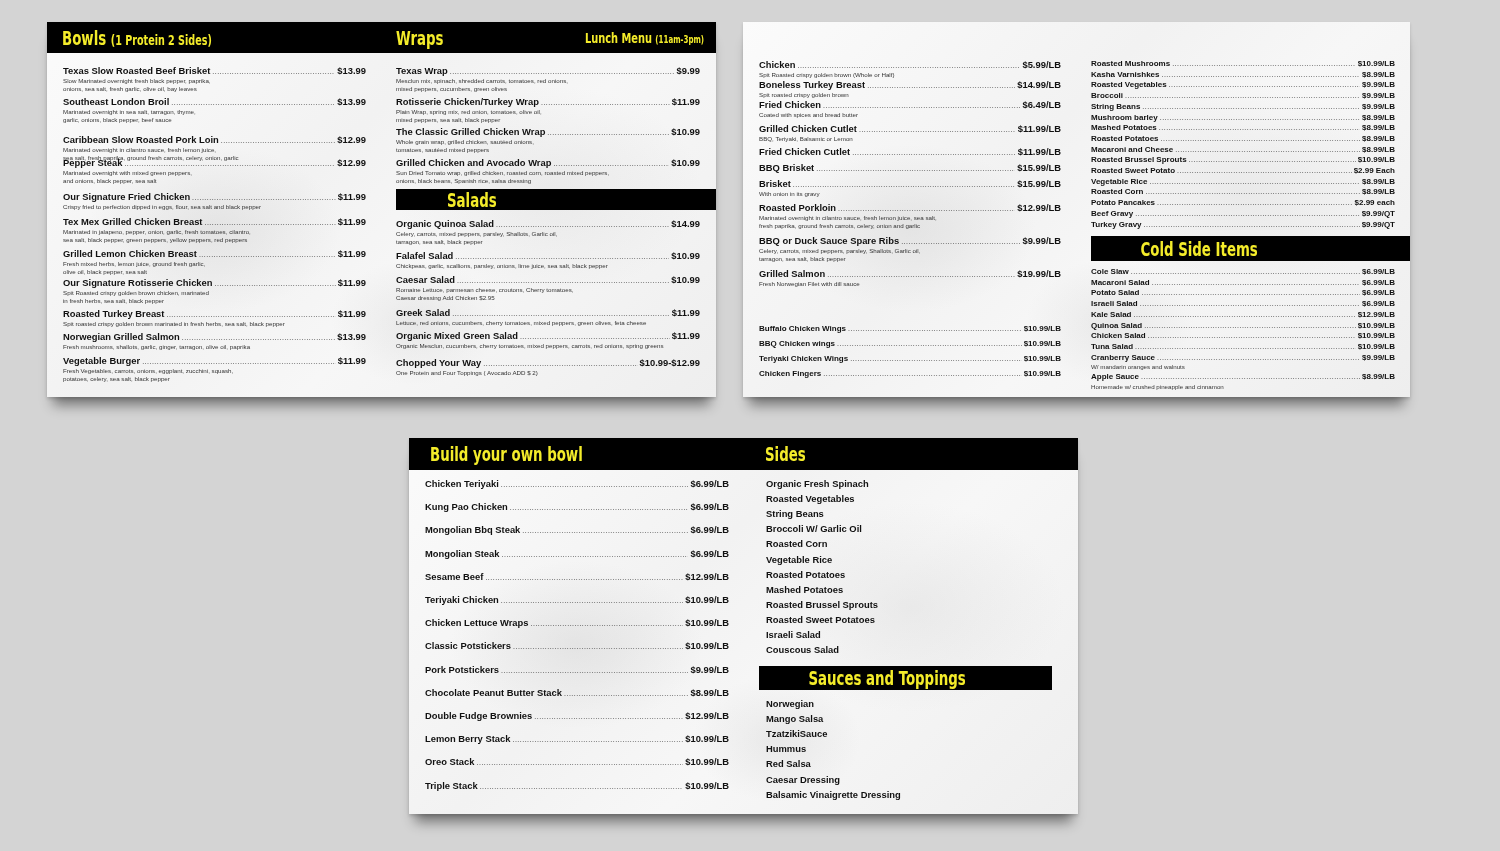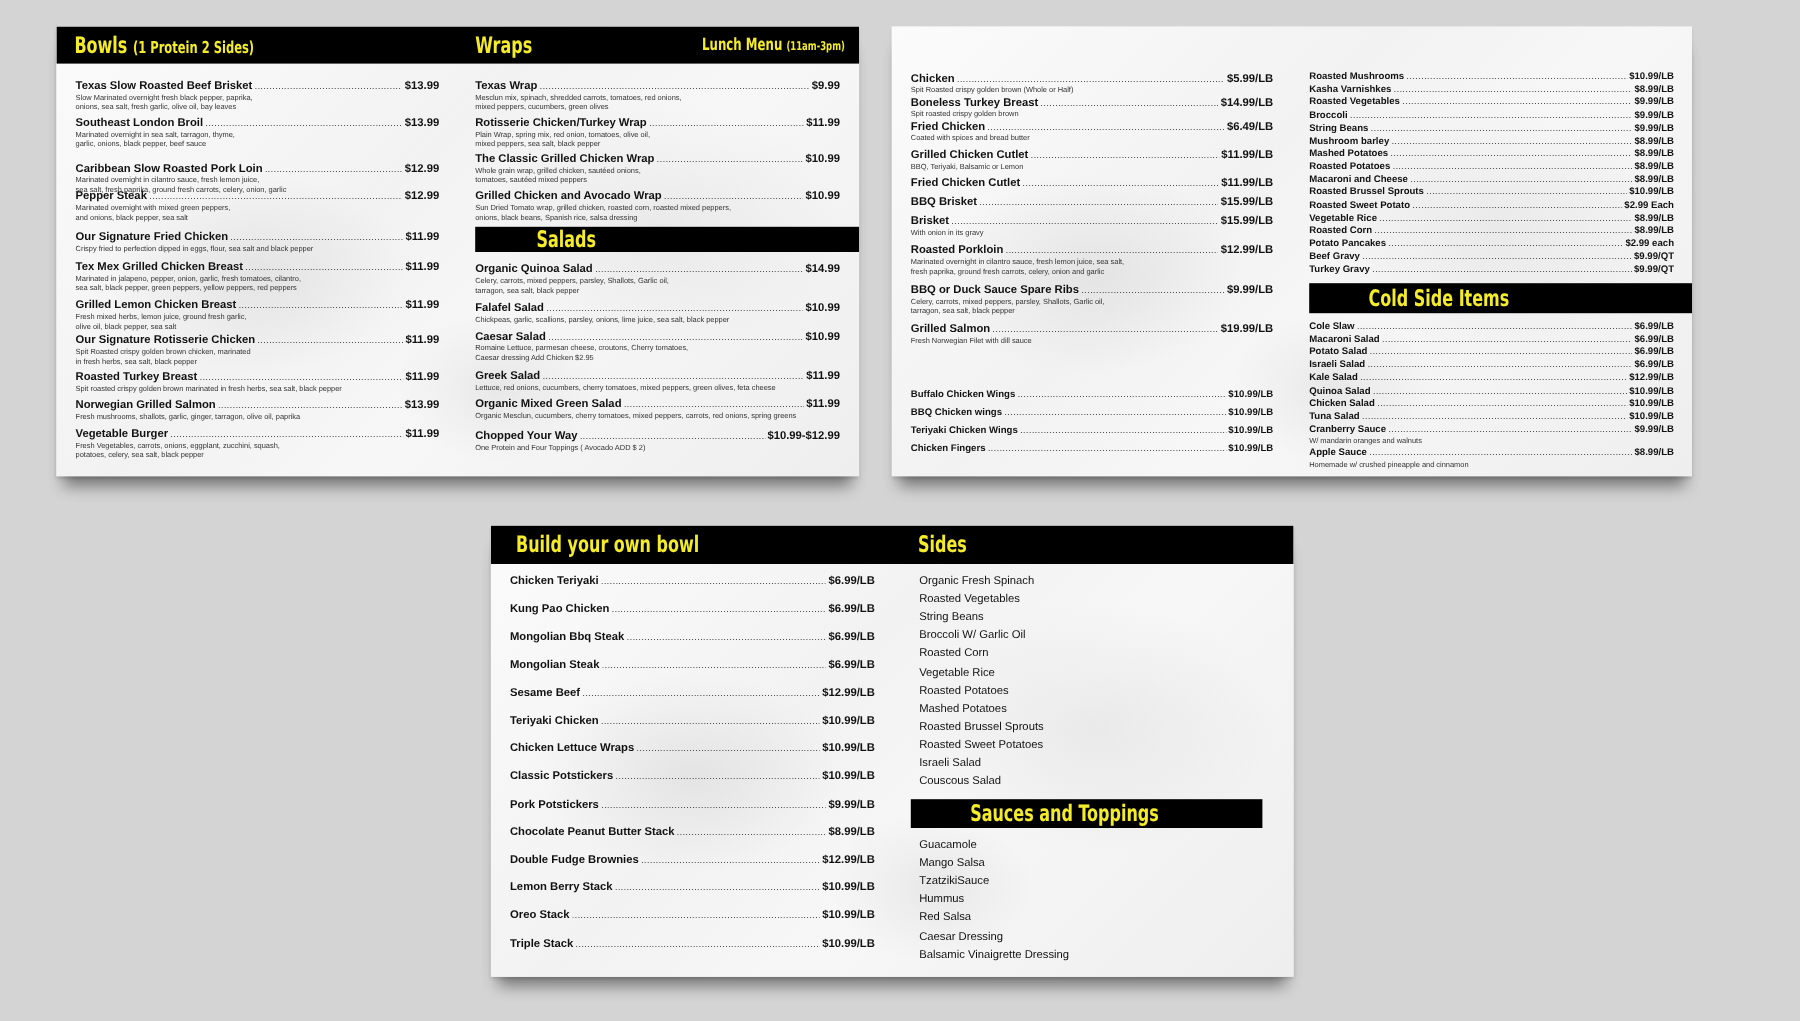--- a/index.html
+++ b/index.html
@@ -46,21 +46,21 @@
 
   .col { position: absolute; }
   .item { position: absolute; left: 0; right: 0; }
   .row { display: flex; align-items: baseline; font-weight: bold; font-size: 9.4px; line-height: 11px; white-space: nowrap; }
   .row .n { flex: 0 0 auto; }
   .row .d { flex: 1 1 auto; overflow: hidden; margin: 0 2px; color: #222; font-weight: normal; letter-spacing: 0.5px; }
   .row .d::before { content: "...................................................................................................................................................................................................................................."; font-size: 7px; }
   .row .p { flex: 0 0 auto; }
   .desc { font-size: 6.2px; line-height: 7.6px; color: #333; }
   .small .row { font-size: 8px; line-height: 10.7px; }
-  .plain { position: absolute; font-weight: normal; font-size: 9.4px; white-space: nowrap; }
+  .plain { position: absolute; font-weight: bold; font-size: 9.4px; white-space: nowrap; }
 </style>
 </head>
 <body>
 
 <div class="page" id="page1">
   <div class="bar" style="left:0;top:0;width:669px;height:31px;">
     <span class="t" style="position:absolute;left:15px;font-size:19px;"><span>Bowls</span> <small>(1 Protein 2 Sides)</small></span>
     <span class="t" style="position:absolute;left:349px;font-size:19px;">Wraps</span>
     <span class="t" style="position:absolute;left:538px;font-size:14px;"><span>Lunch Menu</span> <small>(11am-3pm)</small></span>
   </div>
@@ -720,21 +720,21 @@
       <div class="plain" style="top: 120.8px;">Roasted Brussel Sprouts</div>
       <div class="plain" style="top: 135.9px;">Roasted Sweet Potatoes</div>
       <div class="plain" style="top: 151px;">Israeli Salad</div>
       <div class="plain" style="top: 166.1px;">Couscous Salad</div>
     </div>
 
   <div class="bar" style="left:350px;top:228px;width:293px;height:24px;">
     <span class="t" style="padding-left:7px;font-size:19px;">Sauces and Toppings</span>
   </div>
   <div class="col" style="left:357px;top:260px;width:300px;" id="sauces">
-      <div class="plain" style="top: 0px;">Guacamole</div>
+      <div class="plain" style="top: 0px;">Norwegian</div>
       <div class="plain" style="top: 15.1px;">Mango Salsa</div>
       <div class="plain" style="top: 30.2px;">TzatzikiSauce</div>
       <div class="plain" style="top: 45.3px;">Hummus</div>
       <div class="plain" style="top: 60.4px;">Red Salsa</div>
       <div class="plain" style="top: 75.5px;">Caesar Dressing</div>
       <div class="plain" style="top: 90.6px;">Balsamic Vinaigrette Dressing</div>
     </div>
 </div>
 
 </body></html>

